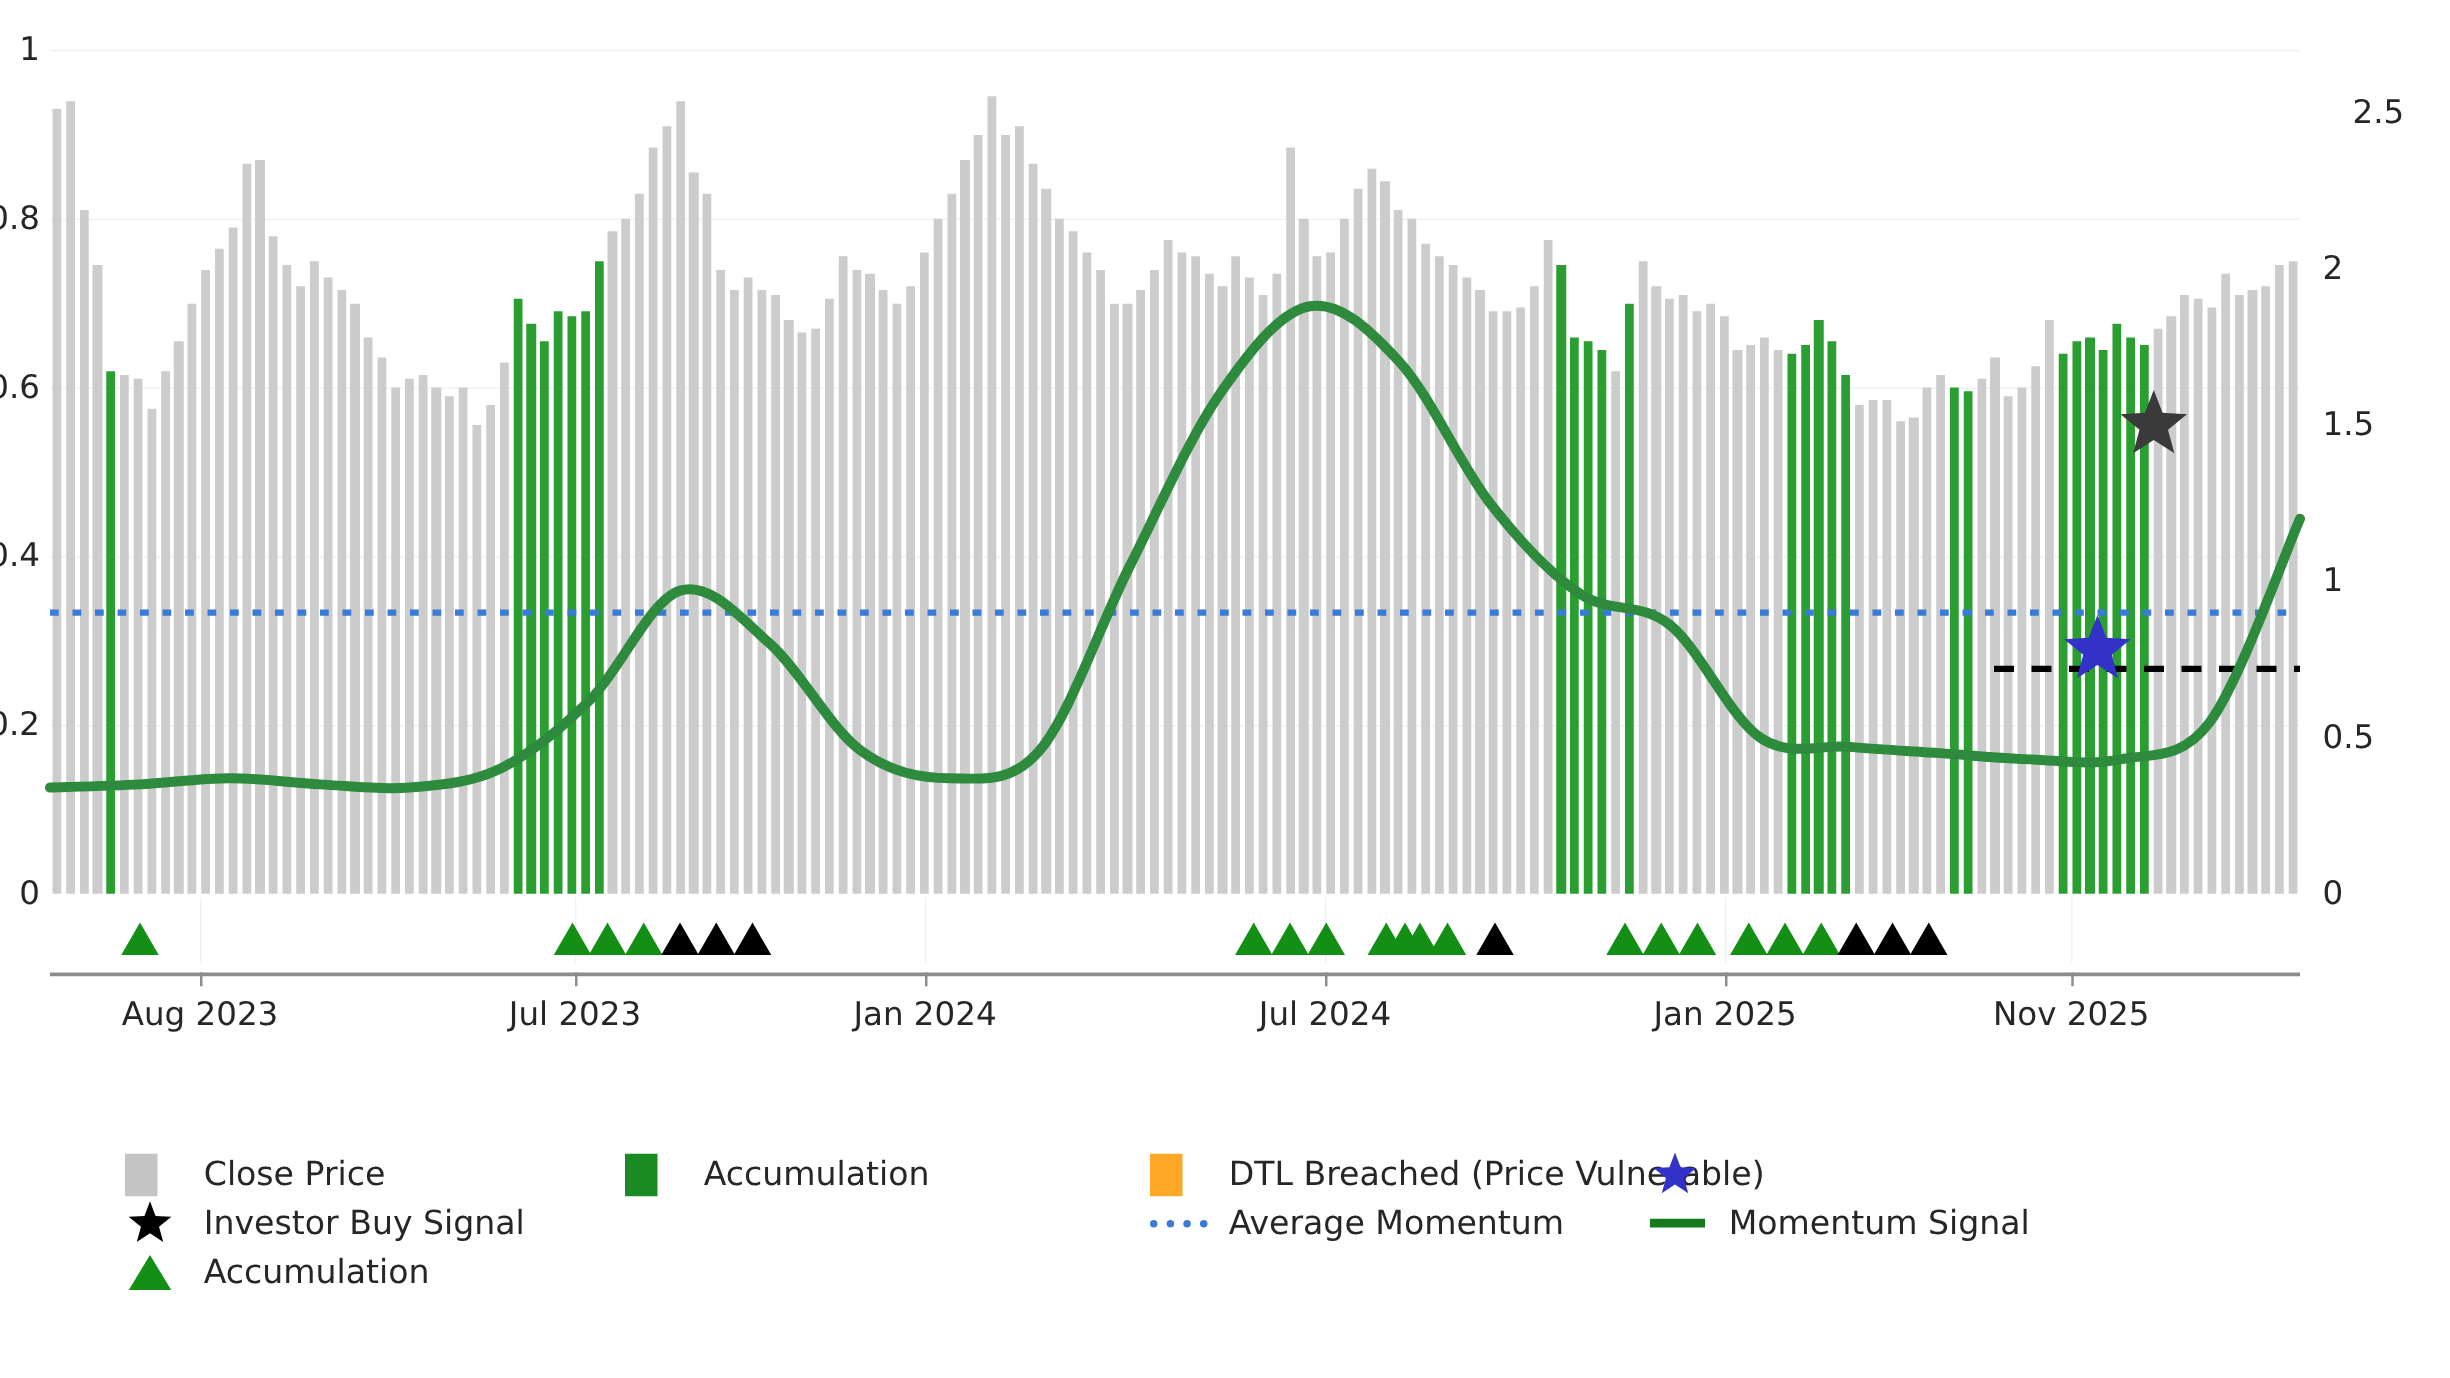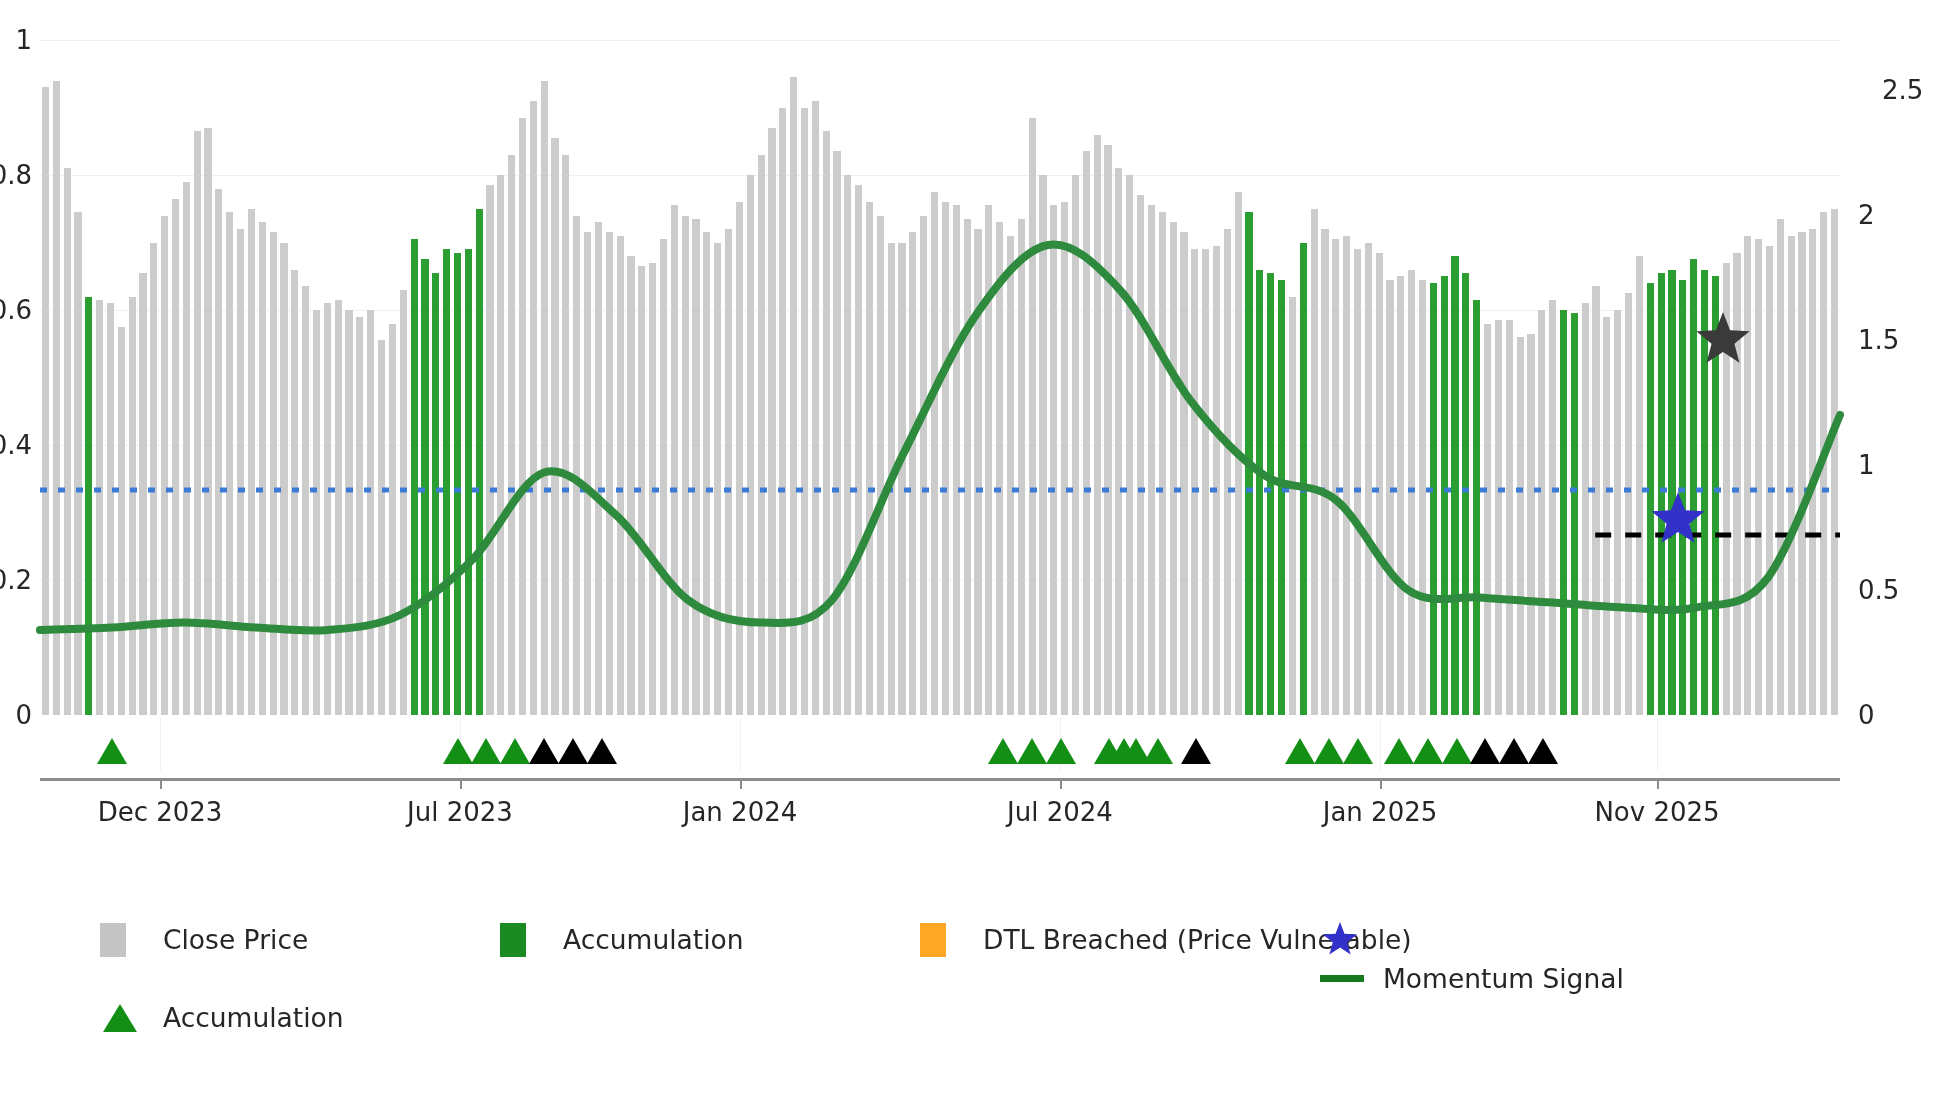--- a/index.html
+++ b/index.html
@@ -294,21 +294,21 @@
       <div class="tri green" style="left: 1372.8px;"></div>
       <div class="tri green" style="left: 1401.6px;"></div>
       <div class="tri black" style="left: 1430.4px;"></div>
       <div class="tri black" style="left: 1459.2px;"></div>
       <div class="tri black" style="left: 1488px;"></div>
     </div>
 
   <div class="xaxis-line"></div>
   <div id="xaxis">
       <div class="xtick" style="left: 160px;"></div>
-      <div class="xlabel" style="left: 160px;">Dec 2023</div>
+      <div class="xlabel" style="left: 160px;">Aug 2023</div>
       <div class="xtick" style="left: 460px;"></div>
       <div class="xlabel" style="left: 460px;">Jul 2023</div>
       <div class="xtick" style="left: 740px;"></div>
       <div class="xlabel" style="left: 740px;">Jan 2024</div>
       <div class="xtick" style="left: 1060px;"></div>
       <div class="xlabel" style="left: 1060px;">Jul 2024</div>
       <div class="xtick" style="left: 1380px;"></div>
       <div class="xlabel" style="left: 1380px;">Jan 2025</div>
       <div class="xtick" style="left: 1657px;"></div>
       <div class="xlabel" style="left: 1657px;">Nov 2025</div>
@@ -337,20 +337,34 @@
         </div>
         <div class="legend-item" style="left: 1220px;">
           <div class="sw-wrap">
             <svg width="40" height="38" viewBox="0 0 40 38">
               <path d="M20.00,1.00L24.47,12.85L37.12,13.44L27.23,21.35L30.58,33.56L20.00,26.60L9.42,33.56L12.77,21.35L2.88,13.44L15.53,12.85Z" fill="#3232c8"></path>
             </svg>
           </div>
         </div>
       </div>
       <div class="legend-row">
+        <div class="legend-item" style="left: 0px;">
+          <div class="sw-wrap">
+            <svg width="40" height="38" viewBox="0 0 40 38">
+              <path d="M20.00,1.00L24.47,12.85L37.12,13.44L27.23,21.35L30.58,33.56L20.00,26.60L9.42,33.56L12.77,21.35L2.88,13.44L15.53,12.85Z" fill="#000000"></path>
+            </svg>
+          </div>
+          <span class="lbl">Investor Buy Signal</span>
+        </div>
+        <div class="legend-item" style="left: 820px;">
+          <div class="sw-wrap">
+            <div class="sw-dot" style="border-top-color: rgb(58, 123, 213);"></div>
+          </div>
+          <span class="lbl">Average Momentum</span>
+        </div>
         <div class="legend-item" style="left: 1220px;">
           <div class="sw-wrap">
             <div class="sw-line-green" style="background: rgb(21, 122, 30);"></div>
           </div>
           <span class="lbl">Momentum Signal</span>
         </div>
       </div>
       <div class="legend-row">
         <div class="legend-item" style="left: 0px;">
           <div class="sw-wrap">

